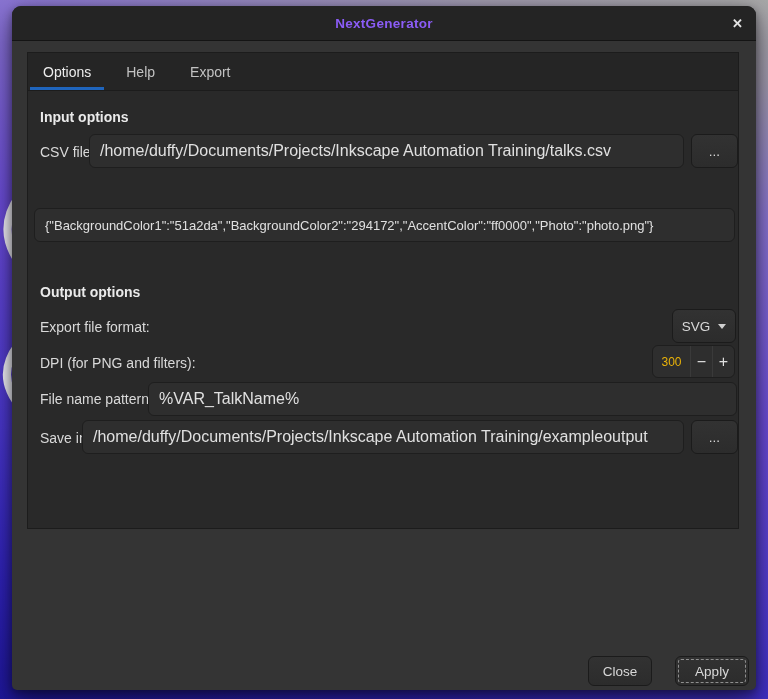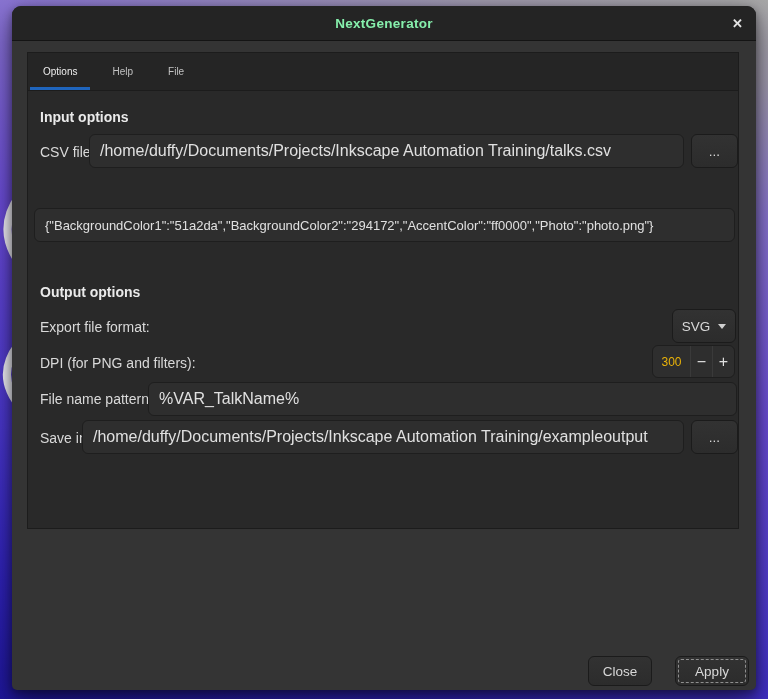--- a/index.html
+++ b/index.html
@@ -16,38 +16,38 @@
   .window{
     position:absolute;left:12px;top:6px;width:744px;height:684px;
     background:#343434;border-radius:9px 9px 5px 5px;
     box-shadow:0 12px 30px rgba(0,0,0,.5),0 3px 10px rgba(0,0,0,.4);
   }
   .titlebar{
     position:relative;height:34px;background:#242424;
     border-bottom:1px solid #141414;border-radius:9px 9px 0 0;
     display:flex;align-items:center;justify-content:center;
   }
-  .title{font-weight:bold;font-size:13.5px;color:#86efac;letter-spacing:.3px;}
+  .title{font-weight:bold;font-size:13.5px;color:#8b5cf6;letter-spacing:.3px;}
   .close-btn{
     position:absolute;right:13px;top:50%;transform:translateY(-50%);
     color:#e4e4e4;font-size:13px;font-weight:bold;line-height:1;cursor:default;
   }
 
   
   .notebook{
     position:absolute;left:15px;top:46px;width:712px;height:477px;
     border:1px solid #1c1c1c;background:#292929;box-sizing:border-box;
   }
   .tabbar{
     height:37px;background:#252525;border-bottom:1px solid #1c1c1c;
     display:flex;align-items:stretch;padding-left:2px;
   }
   .tab{
     position:relative;display:flex;align-items:center;padding:0 13px;
-    margin-right:9px;font-size:10px;color:#c2c2c2;text-align:center;
+    margin-right:9px;font-size:14px;color:#c2c2c2;text-align:center;
   }
   .tab.active{color:#ededed;}
   .tab.active::after{
     content:"";position:absolute;left:0;right:0;bottom:0;height:3px;background:#1f65bd;
   }
   .page{position:relative;height:438px;}
 
   .heading{position:absolute;font-size:14px;font-weight:bold;color:#eaeaea;}
   .lbl{position:absolute;font-size:14px;color:#d9d9d9;white-space:nowrap;}
 
@@ -109,21 +109,21 @@
 
   <div class="notebook">
     <div class="tabbar">
       <div class="tab active">
         <span>Options</span>
       </div>
       <div class="tab">
         <span>Help</span>
       </div>
       <div class="tab">
-        <span>File</span>
+        <span>Export</span>
       </div>
     </div>
 
     <div class="page">
 
       <div class="heading h-input">Input options</div>
 
       <div class="lbl l-csv">CSV file:</div>
       <div class="entry e-csv">/home/duffy/Documents/Projects/Inkscape Automation Training/talks.csv</div>
       <div class="btn b-csv">...</div>

